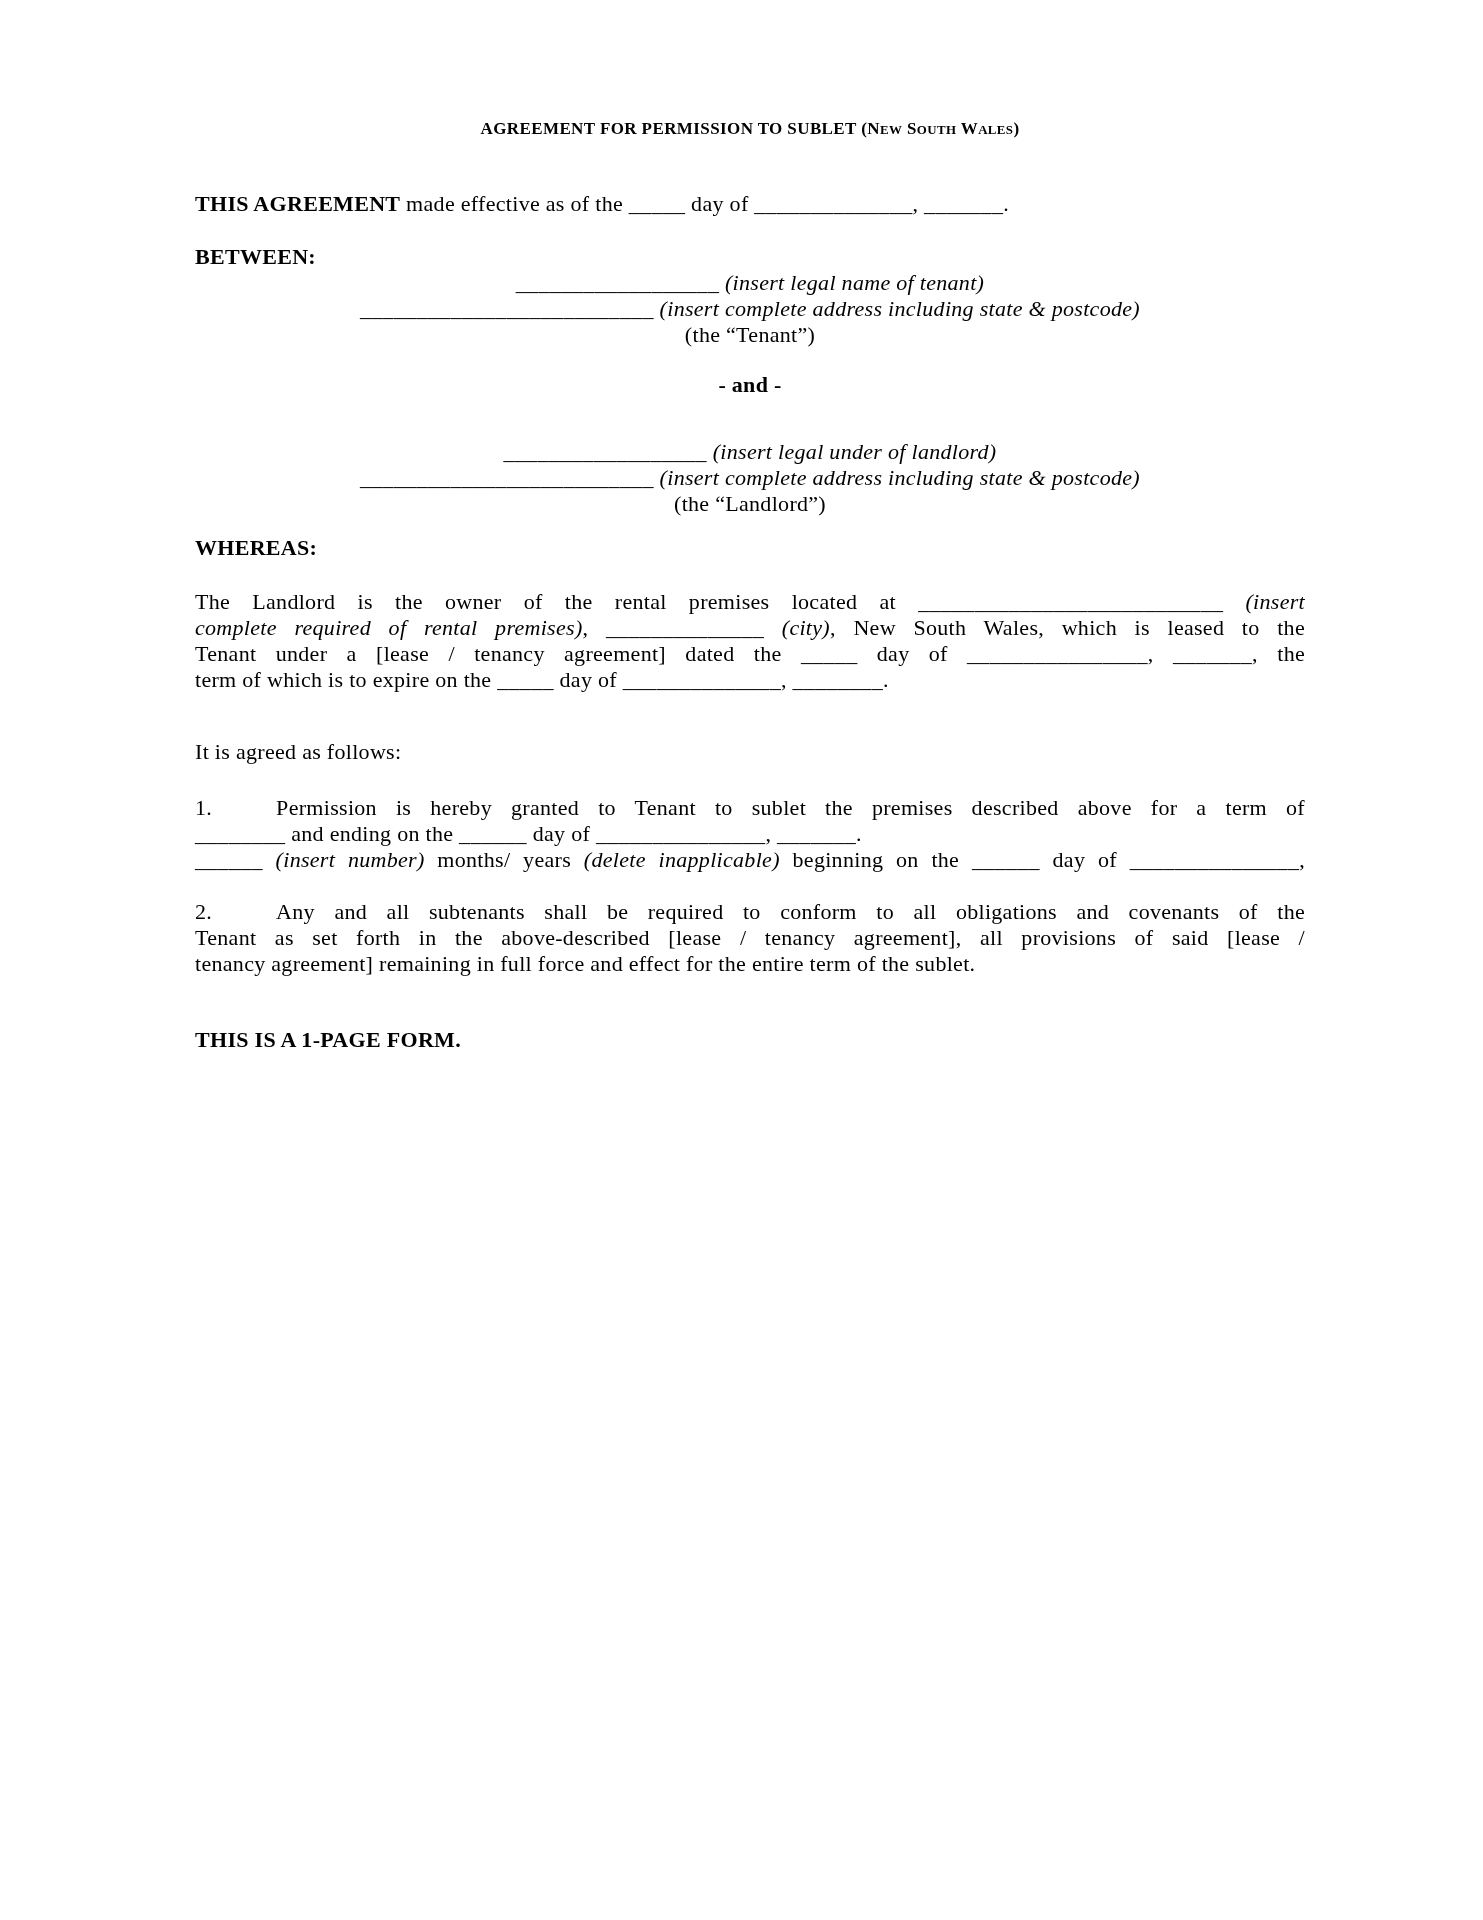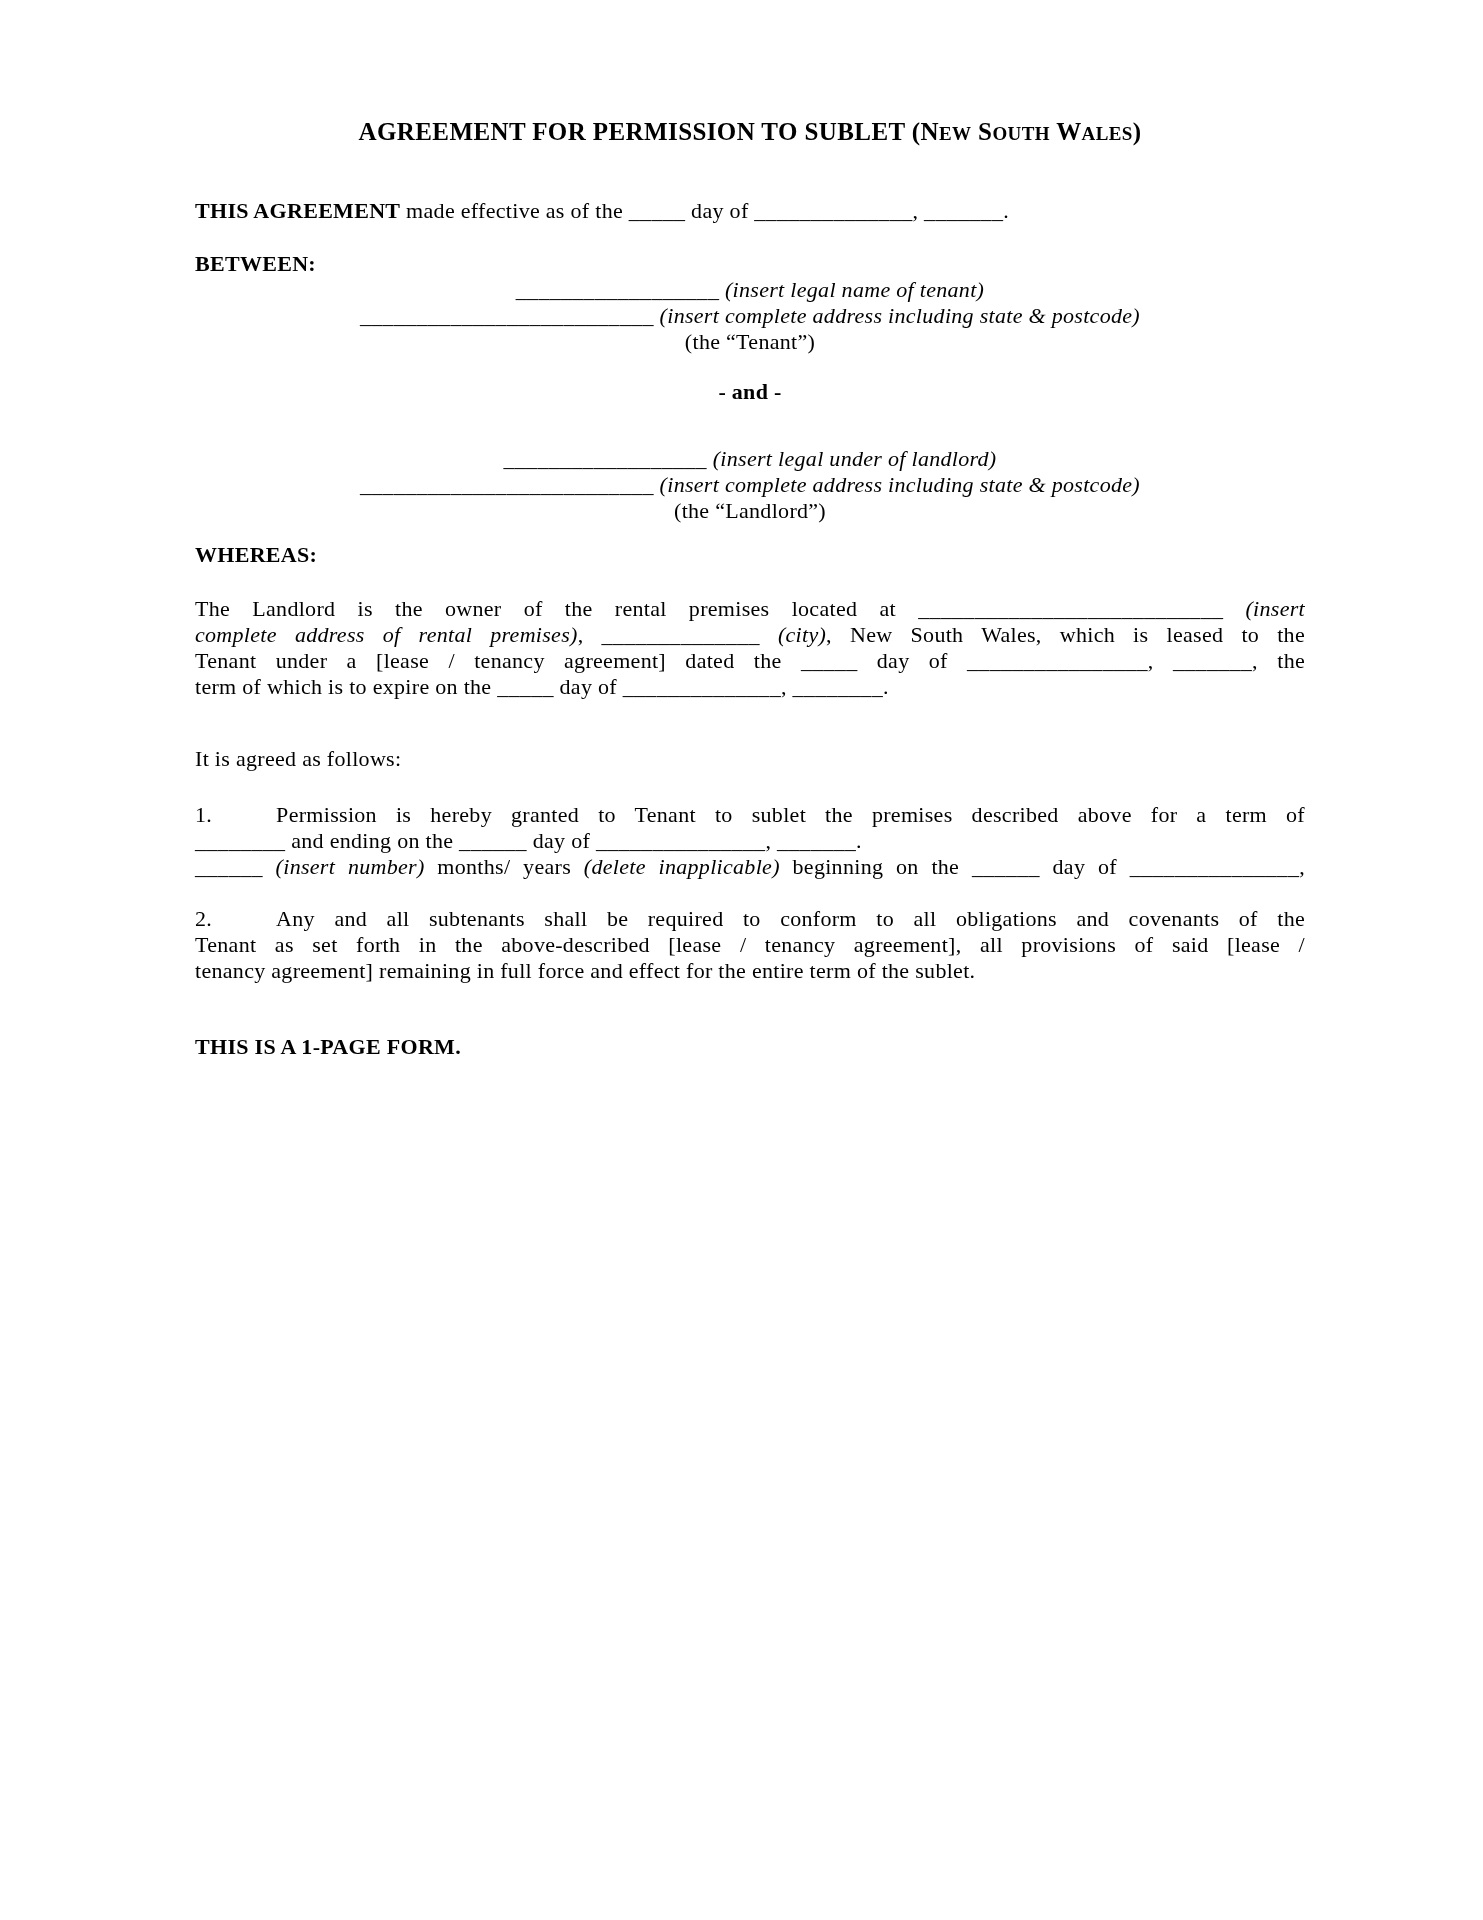--- a/index.html
+++ b/index.html
@@ -18,22 +18,22 @@
     letter-spacing: 0.3px;
   }
   .page {
     box-sizing: border-box;
     width: 1483px;
     height: 1920px;
     padding: 114px 178px 0 195px;
     background: #ffffff;
   }
   .doc-title {
-    font-size: 25px;
-    line-height: 36px;
+    font-size: 17px;
+    line-height: 30px;
     font-weight: 700;
     text-align: center;
     margin: 0 0 46px 0;
     letter-spacing: 0.4px;
   }
   p { margin: 0; }
   .bold { font-weight: 700; }
   .centered { text-align: center; }
 
   .effective-line   { margin-bottom: 27px; }
@@ -83,21 +83,21 @@
   <div class="landlord-block centered">
     <p><span class="seg-n">__________________ </span><span class="seg-i">(insert legal under of landlord)</span></p>
     <p><span class="seg-n">__________________________ </span><span class="seg-i">(insert complete address including state &amp; postcode)</span></p>
     <p>(the “Landlord”)</p>
   </div>
 
   <p class="whereas-label bold">WHEREAS:</p>
 
   <div class="whereas-para">
       <div class="tline jline"><span class="seg-n">The Landlord is the owner of the rental premises located at ___________________________ </span><span class="seg-i">(insert</span></div>
-      <div class="tline jline"><span class="seg-i">complete address of rental premises)</span><span class="seg-n">, ______________ </span><span class="seg-i">(city)</span><span class="seg-n">, New South Wales, which is leased to the</span></div>
+      <div class="tline jline"><span class="seg-i">complete required of rental premises)</span><span class="seg-n">, ______________ </span><span class="seg-i">(city)</span><span class="seg-n">, New South Wales, which is leased to the</span></div>
       <div class="tline jline"><span class="seg-n">Tenant under a [lease / tenancy agreement] dated the _____ day of ________________, _______, the</span></div>
       <div class="tline"><span class="seg-n">term of which is to expire on the _____ day of ______________, ________.</span></div>
     </div>
 
   <p class="agreed-line">It is agreed as follows:</p>
 
   <div class="clause-1">
       <div class="tline jline"><span class="seg-n">1.</span><span class="seg-t"></span><span class="seg-n">Permission is hereby granted to Tenant to sublet the premises described above for a term of</span></div>
       <div class="tline"><span class="seg-n">________ and ending on the ______ day of _______________, _______.</span></div>
       <div class="tline jline"><span class="seg-n">______ </span><span class="seg-i">(insert number)</span><span class="seg-n"> months/ years </span><span class="seg-i">(delete inapplicable)</span><span class="seg-n"> beginning on the ______ day of _______________,</span></div>

